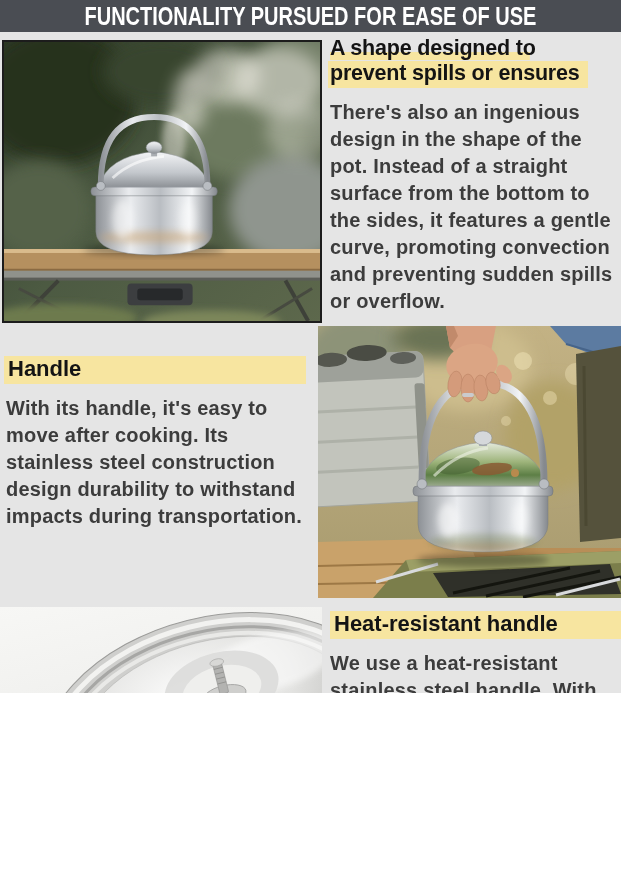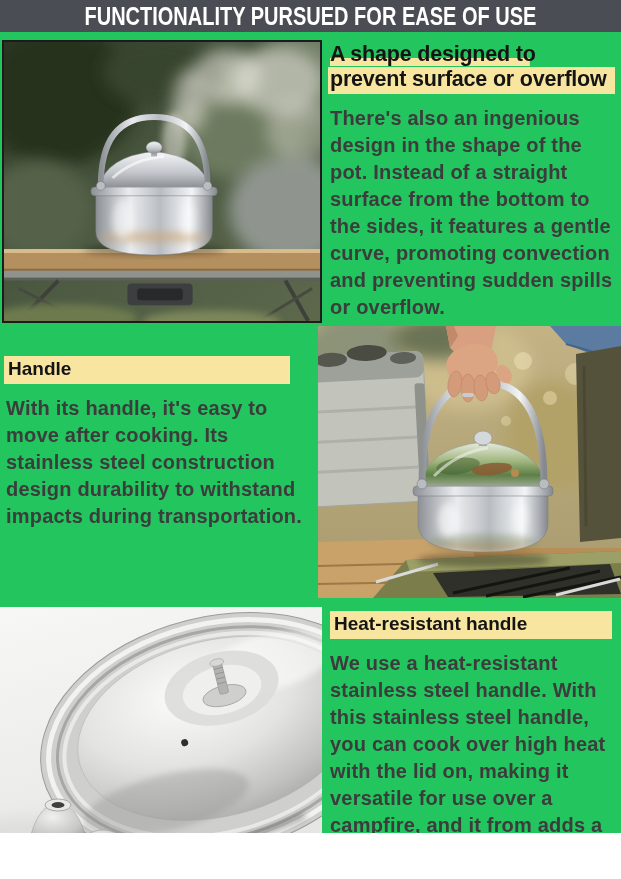--- a/index.html
+++ b/index.html
@@ -1,17 +1,17 @@
 <!DOCTYPE html>
 <html style="--header-bg: #4A4D53; --highlight: #F7E5A0; --heading-text: #141414; --body-text: #3C3C3C;"><head>
 <meta charset="utf-8">
 <style>
   html,body { margin:0; padding:0; background:#ffffff; }
   .page {
-    position:relative; width:621px; height:833px; background:#22c55e;
+    position:relative; width:621px; height:693px; background:#e5e5e5;
     overflow:hidden; font-family:"Liberation Sans", sans-serif;
   }
   
   .banner {
     position:absolute; left:0; top:0; width:621px; height:32px;
     background:var(--header-bg,#4A4D53);
     display:flex; align-items:center; justify-content:center;
   }
   .banner-text {
     color:#ffffff; font-weight:bold; font-size:25px; white-space:nowrap;
@@ -19,38 +19,38 @@
     font-family:"Liberation Sans", sans-serif;
   }
   
   .photo { position:absolute; overflow:hidden; }
   .photo svg { display:block; width:100%; height:100%; }
   .photo-top   { left:2px;   top:40px;  width:320px; height:283px; border:2px solid #1c1c1c; box-sizing:border-box; }
   .photo-mid   { left:318px; top:326px; width:303px; height:272px; }
   .photo-bottom{ left:0;     top:607px; width:322px; height:272px; }
   
   .text-col { position:absolute; }
-  .text-shape  { left:330px; top:42px;  width:289px; }
+  .text-shape  { left:330px; top:36px;  width:289px; }
   .text-handle { left:6px;   top:356px; width:302px; }
   .text-heat   { left:330px; top:611px; width:289px; }
   .h2 {
     margin:0; font-size:21.5px; line-height:25px; font-weight:bold;
     color:var(--heading-text,#141414); letter-spacing:-0.2px; white-space:nowrap;
   }
   .hl-under {
     background:linear-gradient(var(--highlight,#F7E5A0), var(--highlight,#F7E5A0)) no-repeat left bottom / 97% 8px;
   }
   .hl-full {
     background:var(--highlight,#F7E5A0);
     display:inline-block; padding:0 8px 2px 2px; margin-left:-2px;
   }
   .bar {
     margin:0; background:var(--highlight,#F7E5A0);
-    font-size:19px; line-height:24px; font-weight:bold;
-    color:var(--heading-text,#141414); padding:1px 0 3px 4px;
+    font-size:22px; line-height:24px; font-weight:bold;
+    color:var(--heading-text,#141414); padding:1px 16px 3px 4px;
   }
   .bar-handle { width:282px; margin-left:-2px; }
   .bar-heat   { width:278px; }
   .body-text {
     margin:11px 0 0 0; font-size:20px; line-height:27px;
     color:var(--body-text,#3C3C3C); letter-spacing:0.2px;font-weight:bold;
   }
 </style>
 </head>
 <body>
@@ -132,21 +132,21 @@
         <ellipse cx="152" cy="107" rx="8" ry="6" fill="url(#p1lid)" stroke="#8d9196" stroke-width="0.5"></ellipse>
         <path d="M98,146 Q98,76 152,76 Q206,76 206,146" fill="none" stroke="url(#p1steel)" stroke-width="6" stroke-linecap="round"></path>
         <circle cx="98" cy="146" r="4.5" fill="#b9bdc2" stroke="#6f7377" stroke-width="0.5"></circle>
         <circle cx="206" cy="146" r="4.5" fill="#b9bdc2" stroke="#6f7377" stroke-width="0.5"></circle>
       </g>
     </svg>
   </div>
 
   <div class="text-col text-shape">
     <h2 class="h2"><span class="hl-under">A shape designed to</span><br>
-    <span class="hl-full">prevent surface or overflow</span></h2>
+    <span class="hl-full">prevent spills or ensures</span></h2>
     <p class="body-text">There's also an ingenious design in the shape of the pot. Instead of a straight surface from the bottom to the sides, it features a gentle curve, promoting convection and preventing sudden spills or overflow.</p>
   </div>
 
   <div class="text-col text-handle">
     <h3 class="bar bar-handle">Handle</h3>
     <p class="body-text">With its handle, it's easy to move after cooking. Its stainless steel construction design durability to withstand impacts during transportation.</p>
   </div>
 
   <div class="photo photo-mid" role="img" aria-label="Hand lifting the stainless steel pot by its handle over a camp stove on a wooden table">
     <svg viewBox="0 0 303 272" preserveAspectRatio="none">

